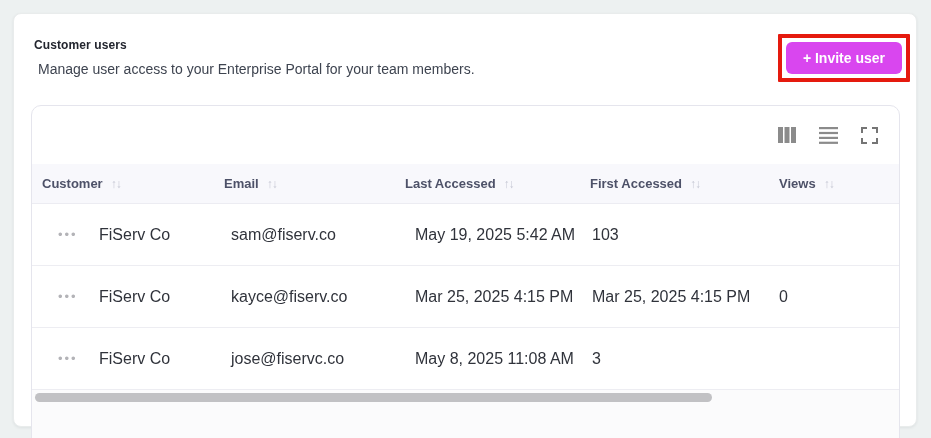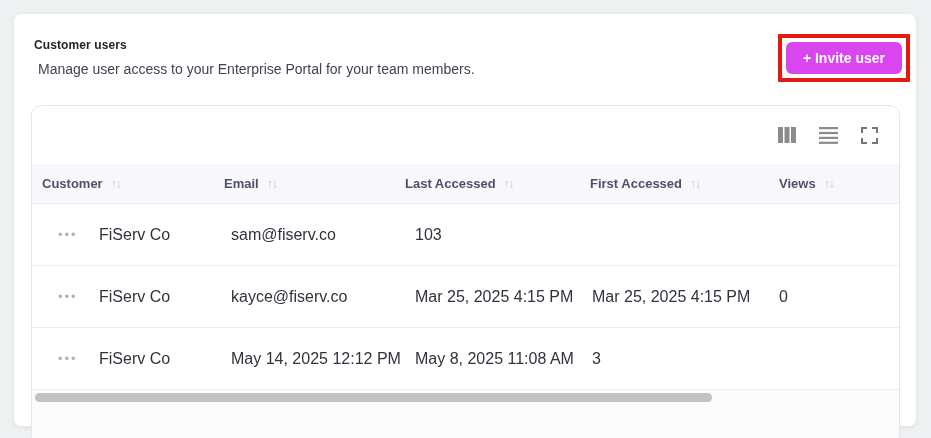--- a/index.html
+++ b/index.html
@@ -140,36 +140,37 @@
       <div class="th">
         <span>Views</span>
         <span class="sort">↑↓</span>
       </div>
     </div>
 
     <div class="trow">
       <div class="td actions-cell">•••</div>
       <div class="td">FiServ Co</div>
       <div class="td">sam@fiserv.co</div>
+      <div class="td">May 19, 2025 5:42 AM</div>
       <div class="td">103</div>
     </div>
 
     <div class="trow">
       <div class="td actions-cell">•••</div>
       <div class="td">FiServ Co</div>
       <div class="td">kayce@fiserv.co</div>
       <div class="td">Mar 25, 2025 4:15 PM</div>
       <div class="td">Mar 25, 2025 4:15 PM</div>
       <div class="td">0</div>
     </div>
 
     <div class="trow">
       <div class="td actions-cell">•••</div>
       <div class="td">FiServ Co</div>
-      <div class="td">May 14, 2025 12:12 PM</div>
+      <div class="td">jose@fiservc.co</div>
       <div class="td">May 8, 2025 11:08 AM</div>
       <div class="td">3</div>
     </div>
 
     <div class="hscroll">
       <div class="hthumb"></div>
     </div>
 
   </div>
 </div>

